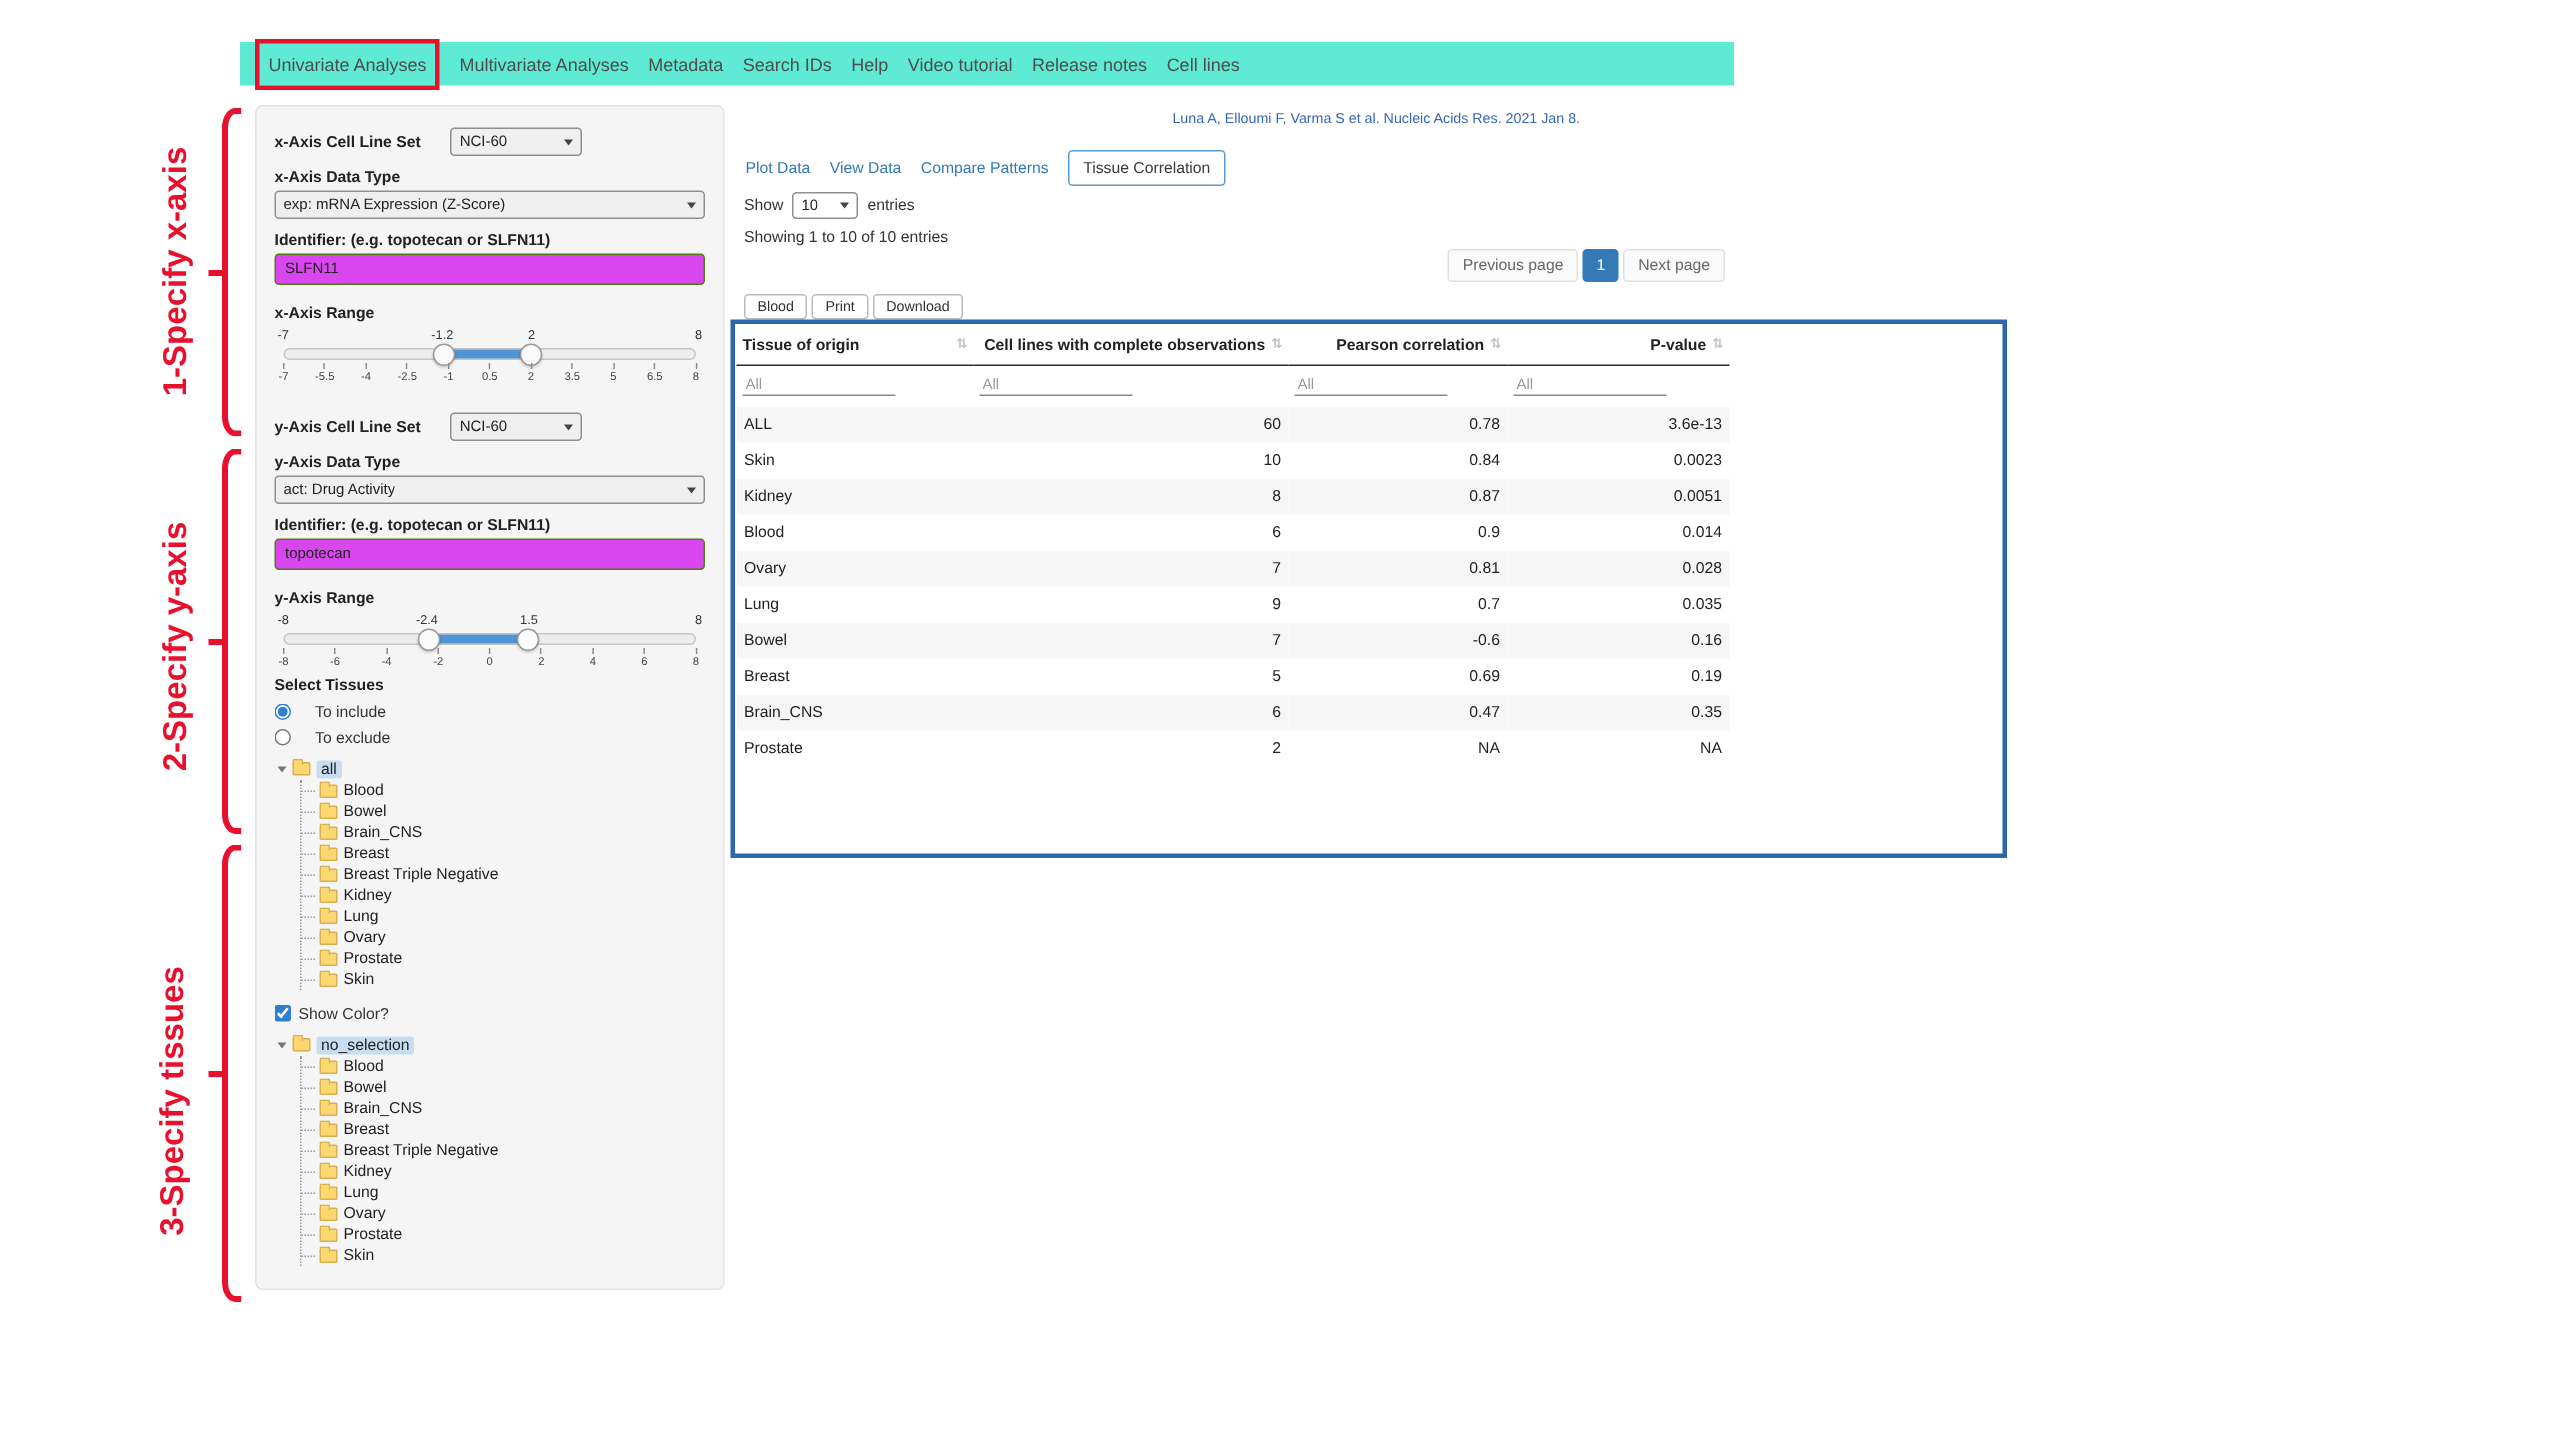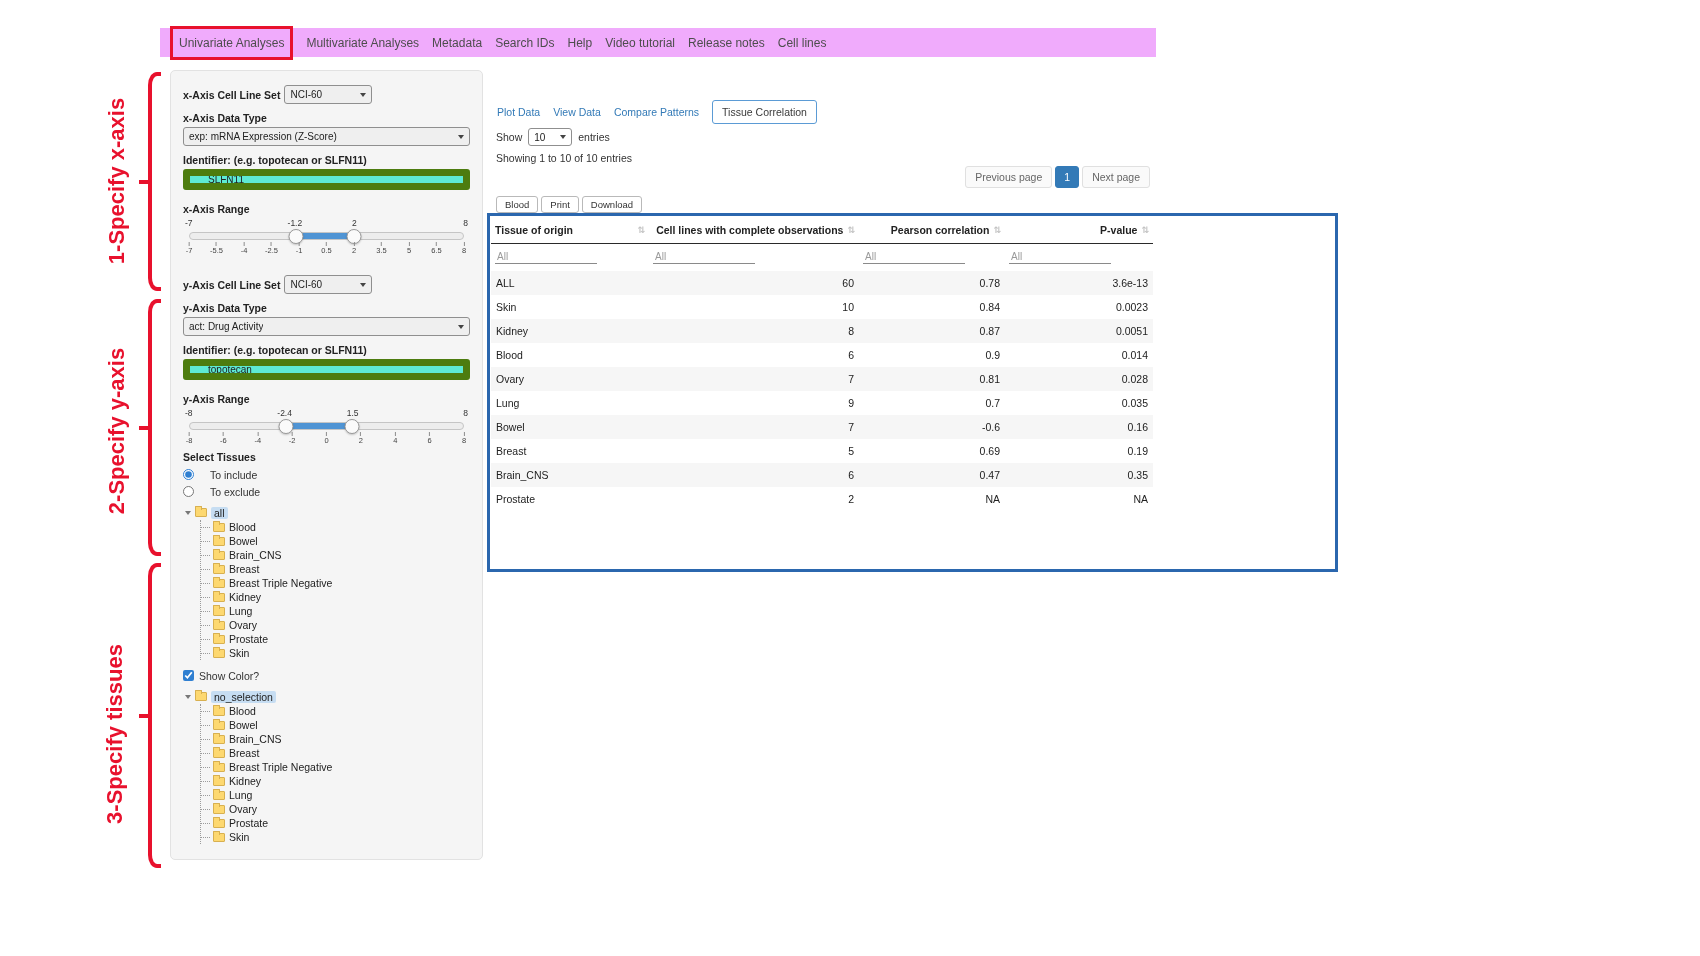--- a/index.html
+++ b/index.html
@@ -1,20 +1,20 @@
 <!DOCTYPE html>
 <html><head>
 <meta charset="utf-8">
 <style>
   *{box-sizing:border-box;margin:0;padding:0;}
   html,body{width:1700px;height:956px;}
   body{position:relative;background:#fff;font-family:"Liberation Sans",sans-serif;color:#333;overflow:hidden;}
 
   
-  .navbar{position:absolute;left:160px;top:28px;width:996px;height:29px;background:#f0abfc;display:flex;align-items:center;gap:13px;padding-left:10px;}
+  .navbar{position:absolute;left:160px;top:28px;width:996px;height:29px;background:#5eead4;display:flex;align-items:center;gap:13px;padding-left:10px;}
   .nav-item{font-size:12px;color:#4d4d4d;white-space:nowrap;cursor:pointer;}
   .nav-item.boxed{border:3px solid #e8112d;padding:7px 6px;margin:-7px 0;}
 
   
   .v-label{position:absolute;color:#e8112d;font-weight:bold;font-size:22px;transform:rotate(-90deg);white-space:nowrap;width:210px;text-align:center;}
   #v1{left:12px;top:168px;}
   #v2{left:12px;top:418px;}
   #v3{left:10px;top:721px;}
   .bracket{position:absolute;left:148px;width:13px;border-left:4px solid #e8112d;border-top:4px solid #e8112d;border-bottom:4px solid #e8112d;border-radius:9px 0 0 9px/13px 0 0 13px;}
   .bracket::before{content:"";position:absolute;left:-13px;top:50%;width:10px;height:4px;background:#e8112d;transform:translateY(-50%);}
@@ -22,28 +22,28 @@
   #b2{top:299px;height:257px;}
   #b3{top:563px;height:305px;}
 
   
   .sidebar{position:absolute;left:170px;top:70px;width:313px;height:790px;background:#f5f5f5;border:1px solid #e2e2e2;border-radius:5px;font-size:11px;overflow:hidden;}
   .sb-group{position:absolute;left:12px;right:12px;}
   #sb-x{top:14px;}
   #sb-y{top:204px;}
   #sb-t{top:380px;}
   .sb-label{font-weight:bold;font-size:10.5px;color:#222;margin:8px 0 3px;}
-  .sb-inline{display:flex;align-items:center;gap:4px;}
+  .sb-inline{display:flex;align-items:center;gap:20px;}
   .select-box{height:19px;border:1px solid #8f8f8f;border-radius:3px;background:#efefef;display:flex;align-items:center;justify-content:space-between;padding:0 5px;font-size:10px;color:#222;cursor:pointer;gap:4px;}
   .select-box.w-small{width:88px;}
   .select-box.w-full{width:100%;}
   .select-box.w-mini{width:44px;height:18px;background:#fff;}
   .select-caret{width:0;height:0;border-left:3.5px solid transparent;border-right:3.5px solid transparent;border-top:4px solid #444;flex:none;}
   .select-value{overflow:hidden;white-space:nowrap;text-overflow:ellipsis;}
-  .text-input{width:100%;height:21px;border:7px solid #4d7c0f;border-radius:3px;background:#5eead4;font-size:10px;padding:0 18px;color:#222;font-family:inherit;}
+  .text-input{width:100%;height:21px;border:1px solid #4d7c0f;border-radius:3px;background:#d946ef;font-size:10px;padding:0 6px;color:#222;font-family:inherit;}
   input::placeholder{color:#999;}
 
   
   .slider{position:relative;margin:2px 4px 0;}
   .sl-top{position:relative;height:11px;font-size:8.5px;color:#333;}
   .sl-min{position:absolute;left:-2px;top:0;}
   .sl-max{position:absolute;right:-2px;top:0;}
   .sl-val{position:absolute;transform:translateX(-50%);top:0;}
   .sl-track{position:relative;height:8px;background:#ededed;border:1px solid #c5c5c5;border-radius:4px;margin:3px 2px 1px;}
   .sl-range{position:absolute;top:0;bottom:0;background:#4f94d4;}
@@ -334,20 +334,21 @@
             <span class="tree-connector"></span>
             <span class="folder-icon"></span>
             <span class="tree-label">Skin</span>
           </div>
         </div>
       </div>
   </div>
 </div>
 
 <div class="citation">
+  <span class="citation-link">Luna A, Elloumi F, Varma S et al. Nucleic Acids Res. 2021 Jan 8.</span>
 </div>
 
 <div class="tabs" id="tabs">
     <div class="tab">Plot Data</div>
     <div class="tab">View Data</div>
     <div class="tab">Compare Patterns</div>
     <div class="tab active">Tissue Correlation</div>
   </div>
 
 <div class="show-row">

